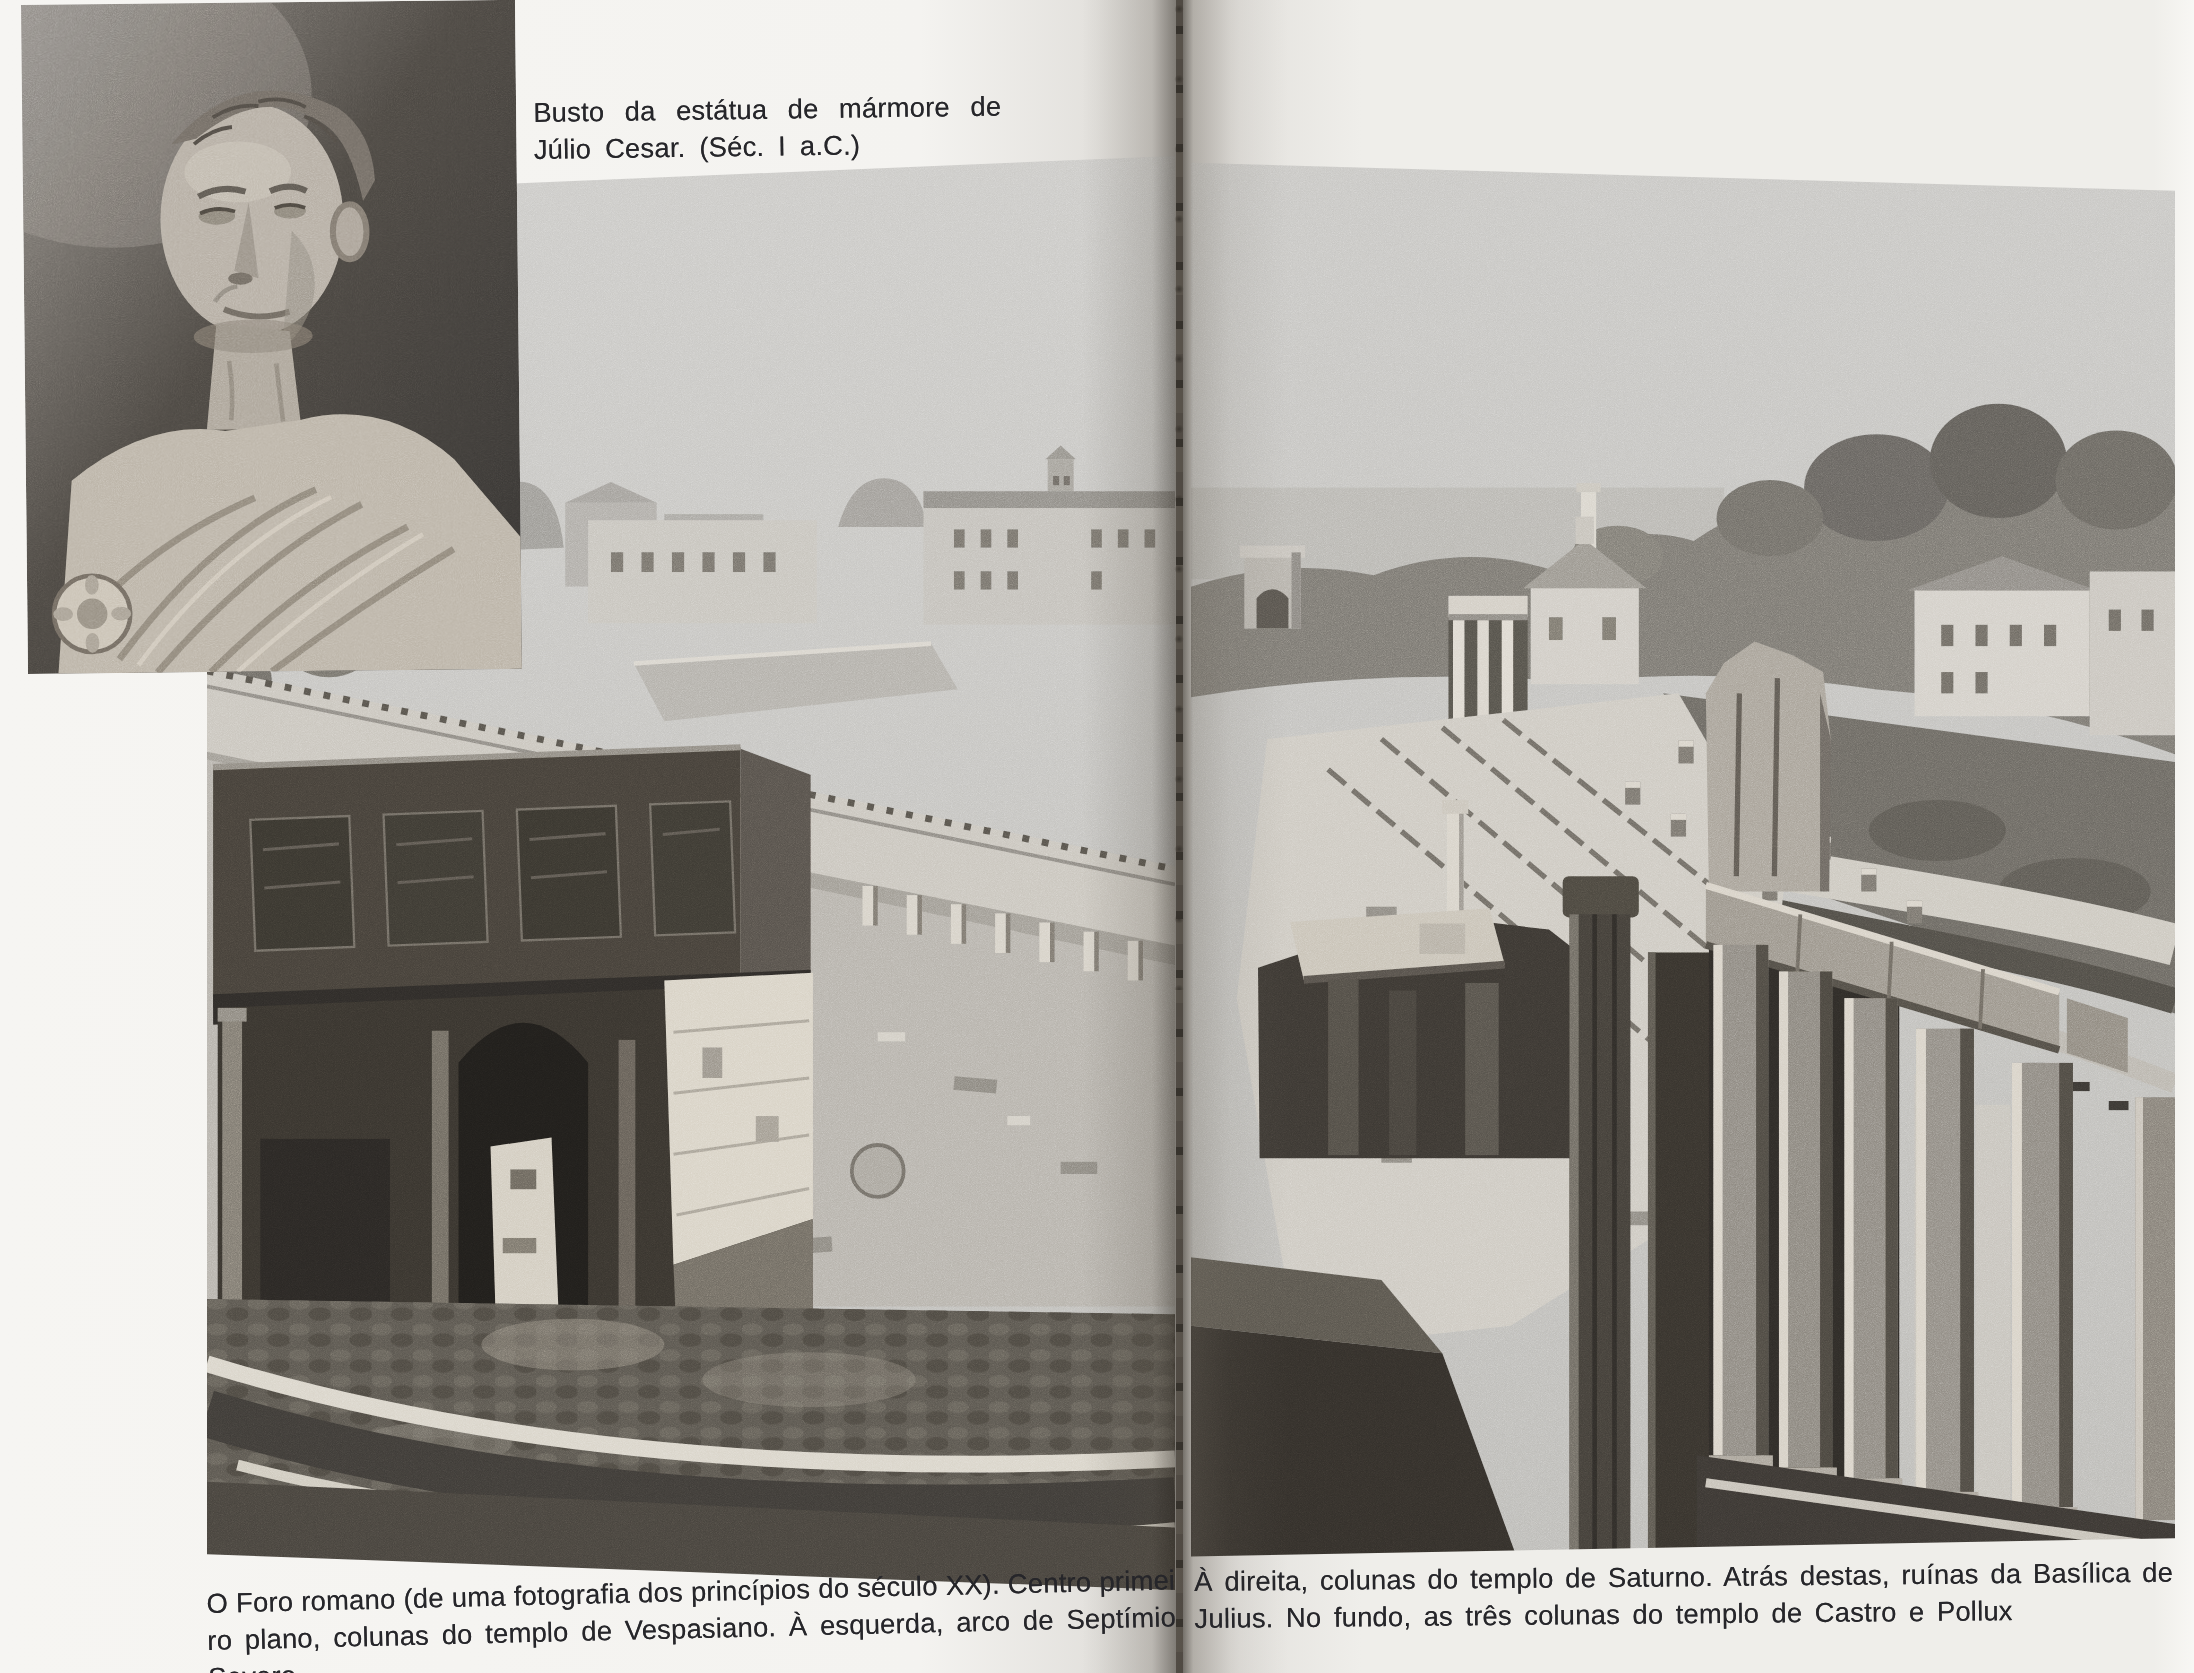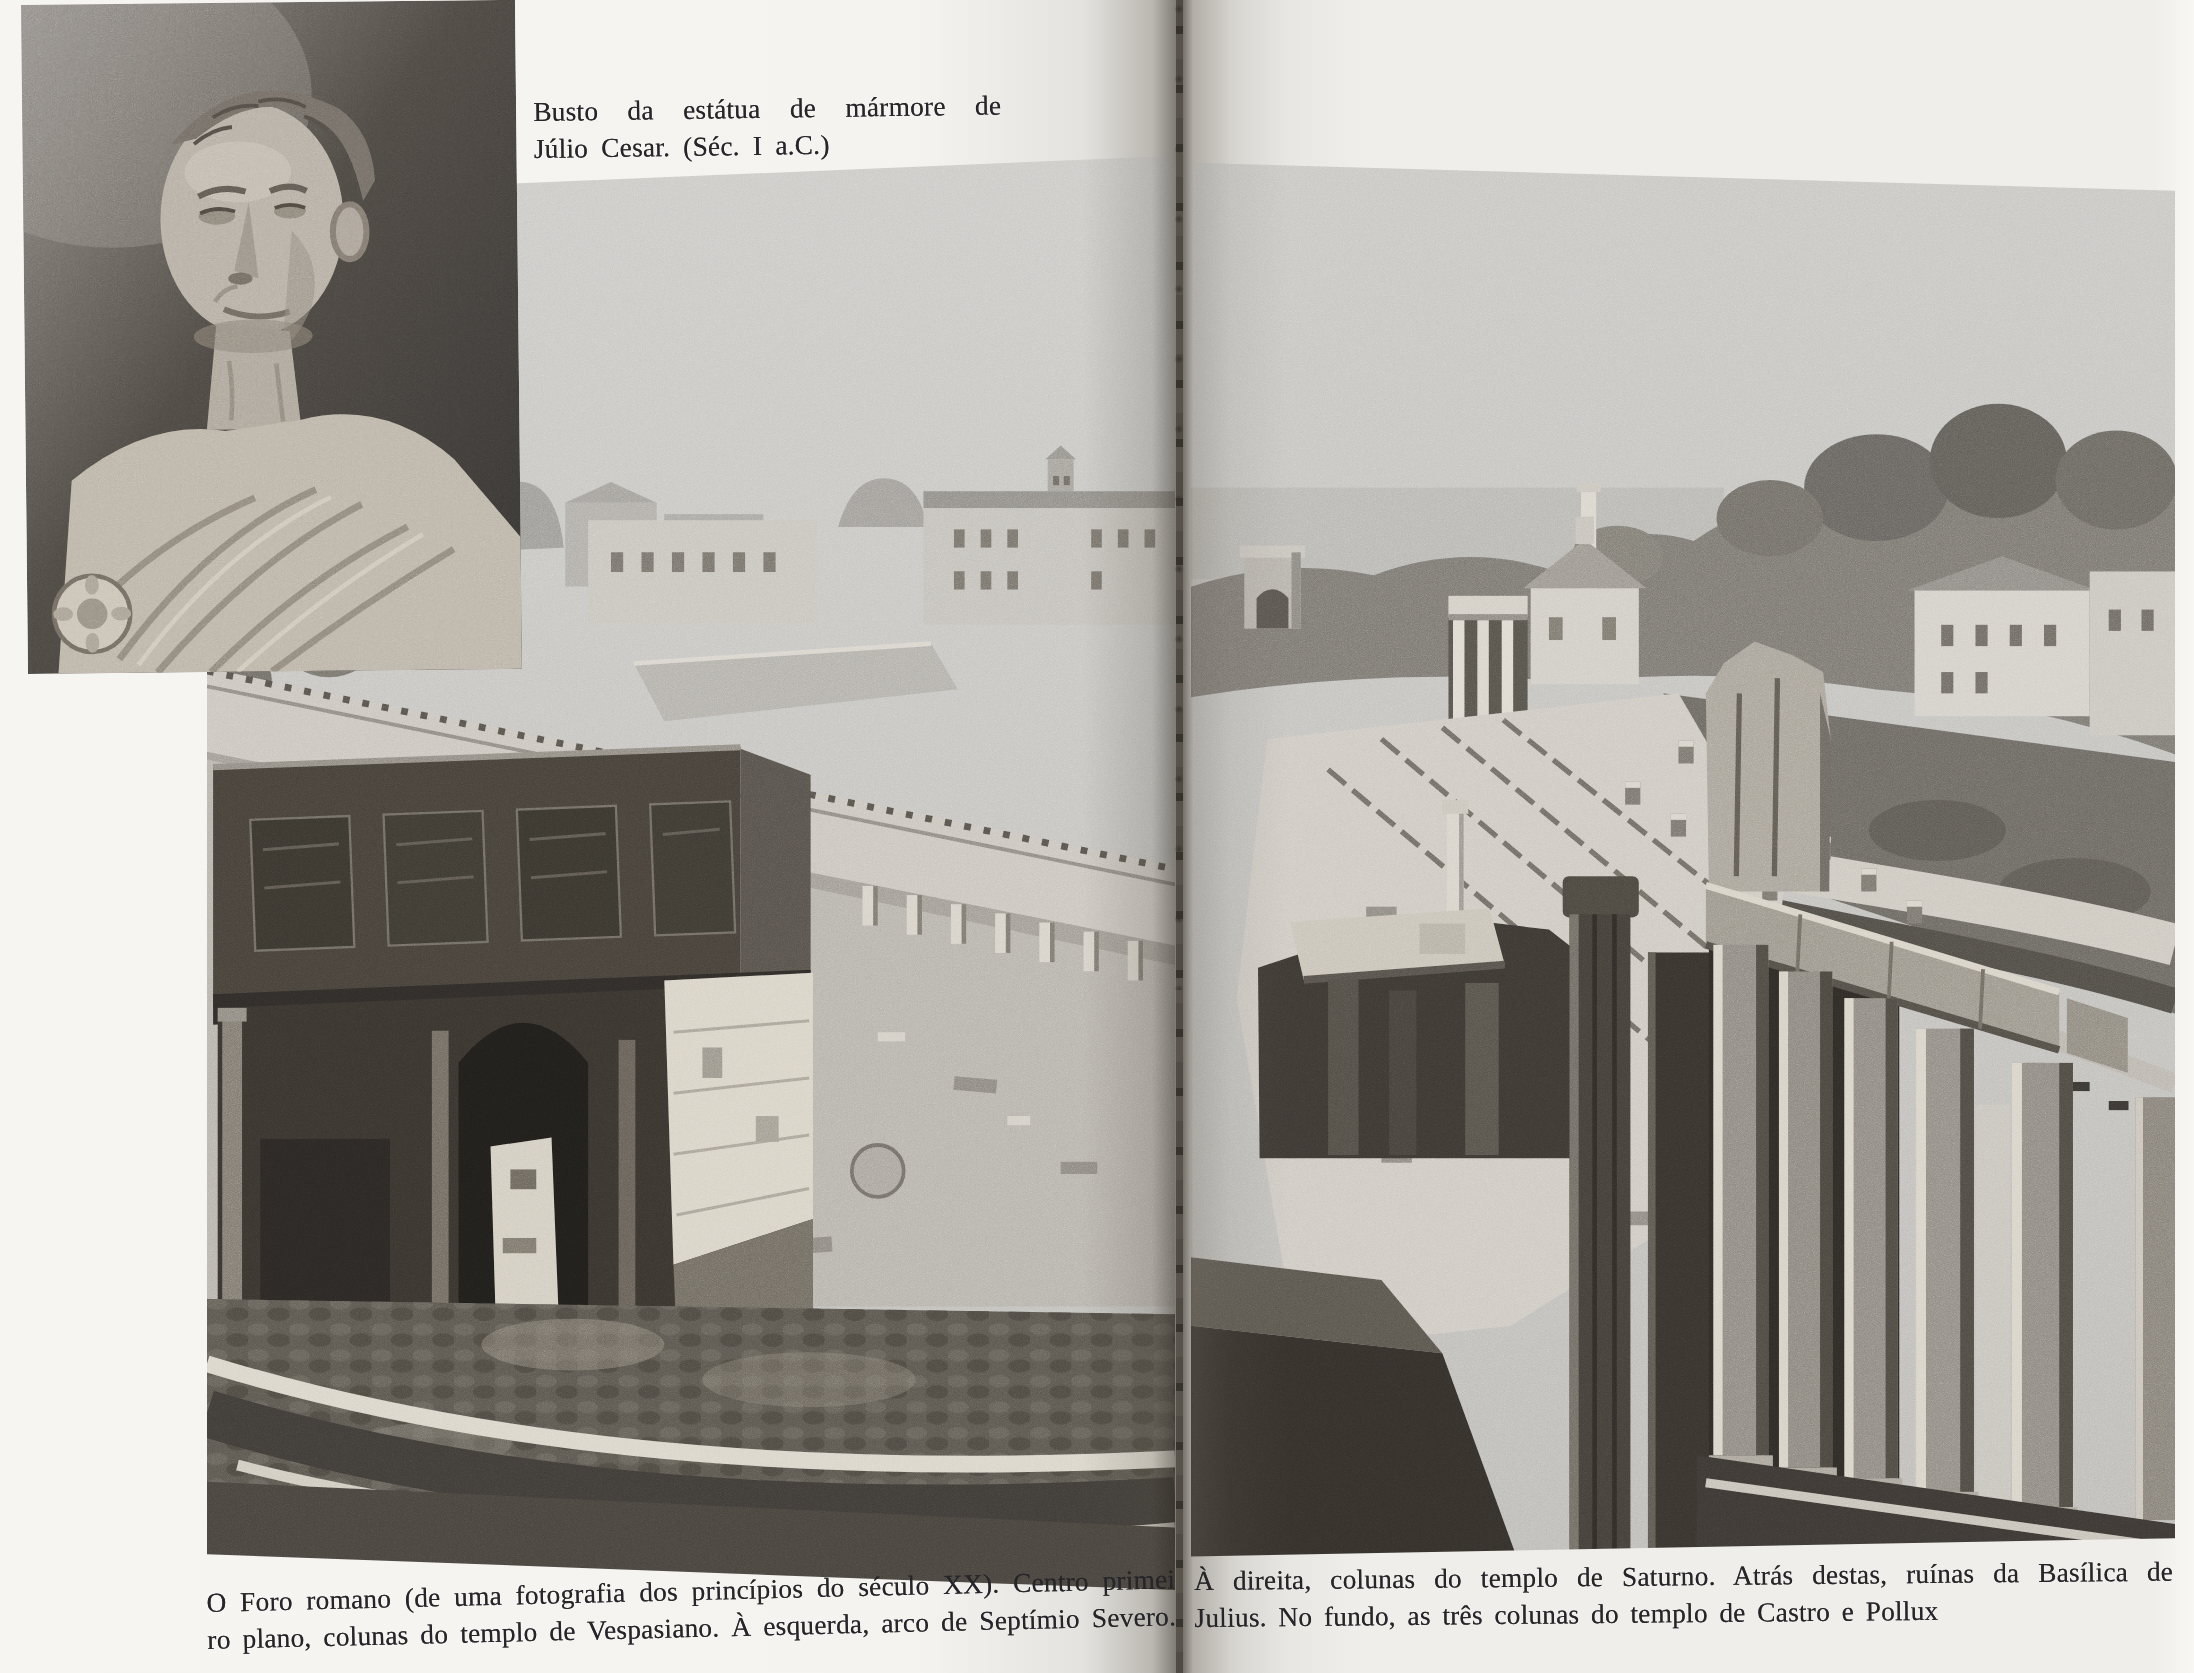--- a/index.html
+++ b/index.html
@@ -1,17 +1,17 @@
 <!DOCTYPE html>
 <html style="font-size:12.2px"><head>
 <meta charset="utf-8">
 <style>
   html,body{margin:0;padding:0;background:#e9e8e4;}
   .canvas{position:relative;width:2194px;height:1673px;overflow:hidden;
-          font-family:Liberation Serif, serif;}
+          font-family:Liberation Sans, sans-serif;}
   
   .page{position:absolute;top:0;height:1673px;}
   .page-left{left:0;width:1179px;background:linear-gradient(90deg,#f6f5f2 0%,#f4f3f0 78%,#e3e1dd 93%,#cfccc7 100%);}
   .page-right{left:1179px;width:1015px;background:linear-gradient(90deg,#c9c6c1 0%,#e4e2de 6%,#efeeea 18%,#efeeea 96%,#f8f7f4 100%);}
   
   .photo{position:absolute;overflow:hidden;}
   .photo svg{display:block;width:100%;height:100%;}
   .bust{left:21.3px;top:4.6px;width:494px;height:669px;transform:rotate(-0.6deg);transform-origin:top left;z-index:3;}
   .forum-left{left:207px;top:156px;width:968px;height:1434px;z-index:2;
       clip-path:polygon(0 2.8%,100% 0%,100% 100%,0 97.5%);}

